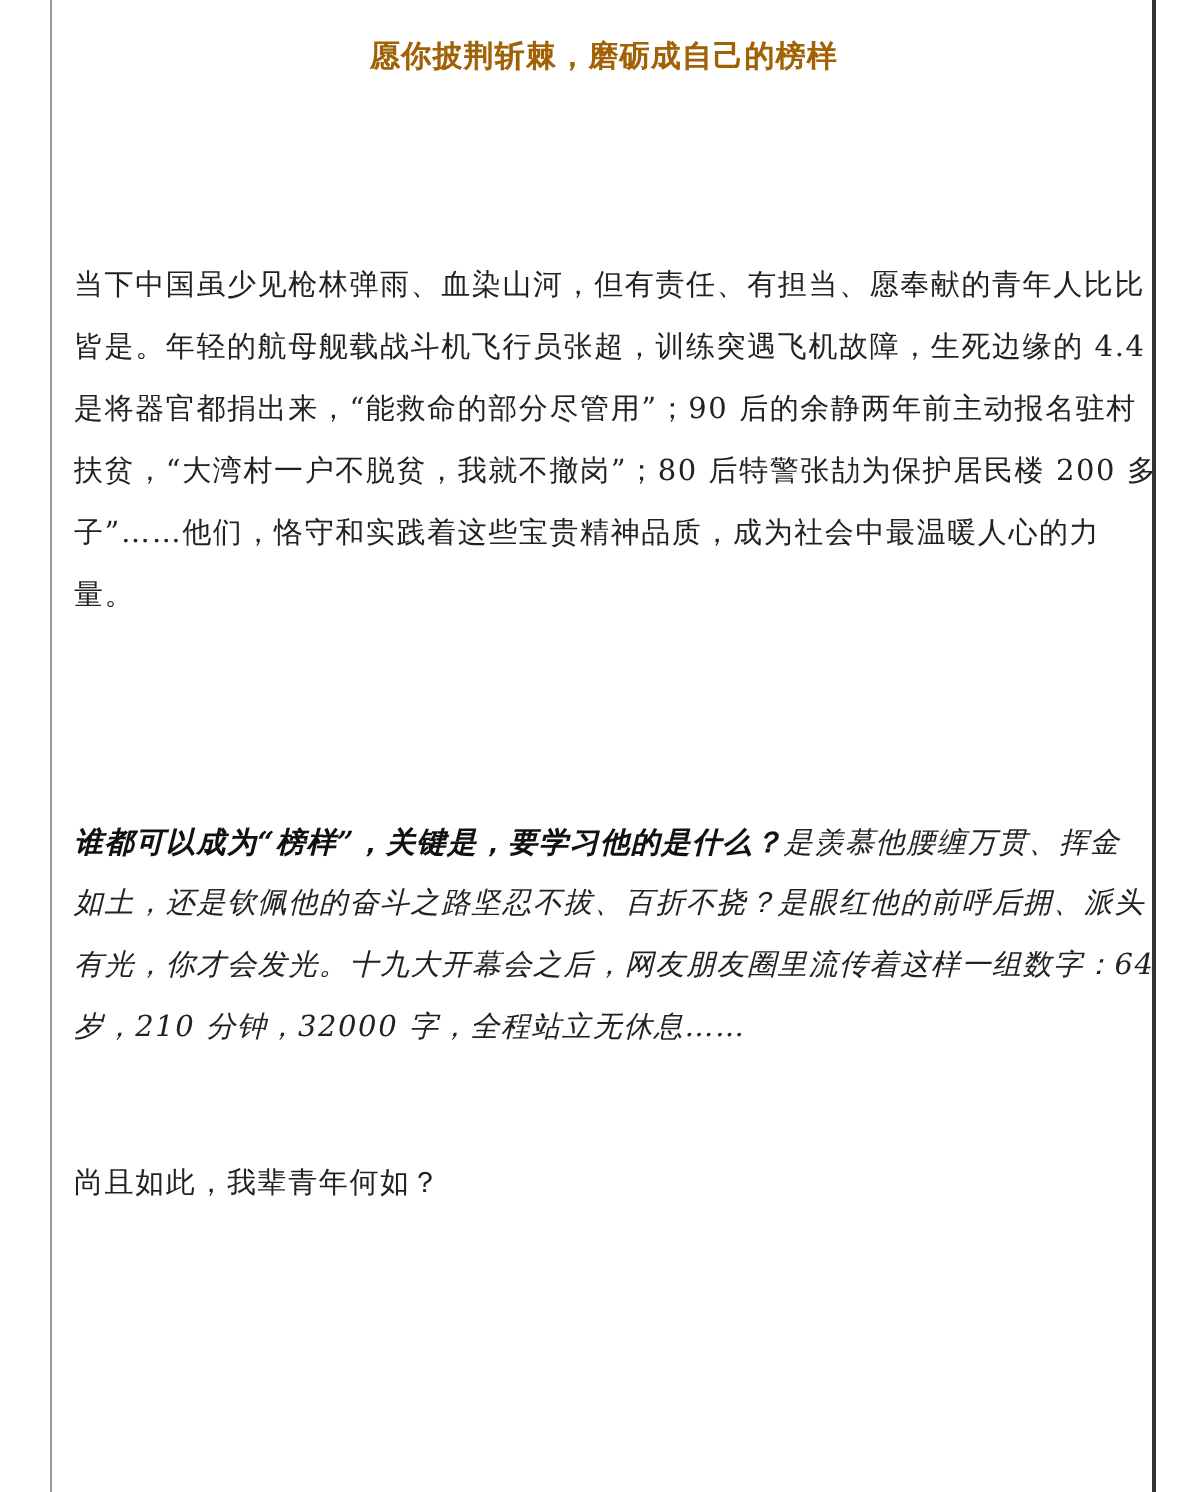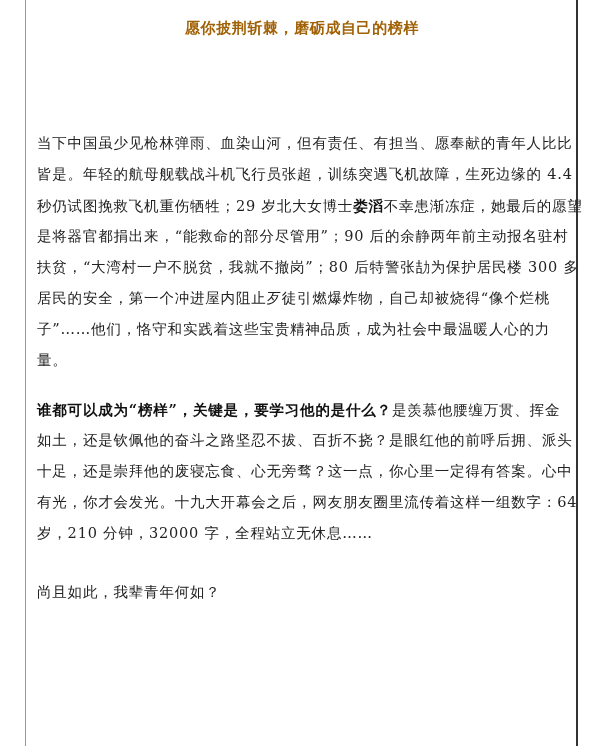--- a/index.html
+++ b/index.html
@@ -48,45 +48,42 @@
     display: block;
     height: 31px;
     line-height: 31px;
     font-size: 14.5px;
     color: #222222;
     white-space: nowrap;
     letter-spacing: 0.8px;
   }
   .b { font-weight: bold; color: #111111; }
   #p1 { top: 86px; }
-  #p2 { top: 352px; }
+  #p2 { top: 364px; font-style: italic; }
   #p3 { top: 535px; }
 </style>
 </head>
 <body>
 
 <div class="page">
 
   <div class="title">愿你披荆斩棘，磨砺成自己的榜样</div>
 
   <div class="para" id="p1">
     <span class="line">当下中国虽少见枪林弹雨、血染山河，但有责任、有担当、愿奉献的青年人比比</span>
     <span class="line">皆是。年轻的航母舰载战斗机飞行员张超，训练突遇飞机故障，生死边缘的 4.4</span>
-    <span class="line"><span>秒仍试图挽救飞机重伤牺牲；29 岁北大女博士</span><span class="b">娄滔</span><span>不幸患渐冻症，她最后的愿望</span></span>
     <span class="line">是将器官都捐出来，“能救命的部分尽管用”；90 后的余静两年前主动报名驻村</span>
-    <span class="line">扶贫，“大湾村一户不脱贫，我就不撤岗”；80 后特警张劼为保护居民楼 300 多</span>
-    <span class="line">居民的安全，第一个冲进屋内阻止歹徒引燃爆炸物，自己却被烧得“像个烂桃</span>
+    <span class="line">扶贫，“大湾村一户不脱贫，我就不撤岗”；80 后特警张劼为保护居民楼 200 多</span>
     <span class="line">子”……他们，恪守和实践着这些宝贵精神品质，成为社会中最温暖人心的力</span>
     <span class="line">量。</span>
   </div>
 
   <div class="para" id="p2">
     <span class="line"><span class="b">谁都可以成为“榜样”，关键是，要学习他的是什么？</span><span>是羡慕他腰缠万贯、挥金</span></span>
     <span class="line">如土，还是钦佩他的奋斗之路坚忍不拔、百折不挠？是眼红他的前呼后拥、派头</span>
-    <span class="line">十足，还是崇拜他的废寝忘食、心无旁骛？这一点，你心里一定得有答案。心中</span>
     <span class="line">有光，你才会发光。十九大开幕会之后，网友朋友圈里流传着这样一组数字：64</span>
     <span class="line">岁，210 分钟，32000 字，全程站立无休息……</span>
   </div>
 
   <div class="para" id="p3">
     <span class="line">尚且如此，我辈青年何如？</span>
   </div>
 
 </div>
 

